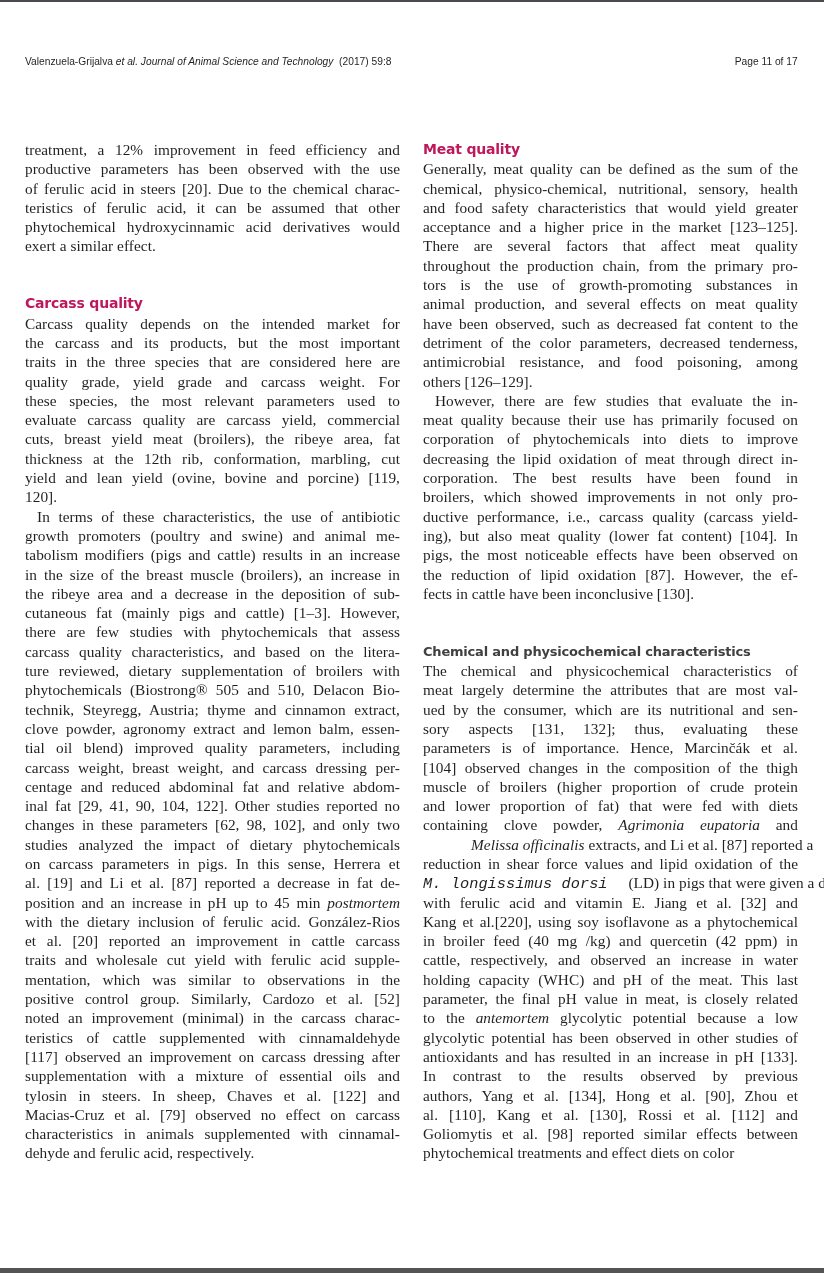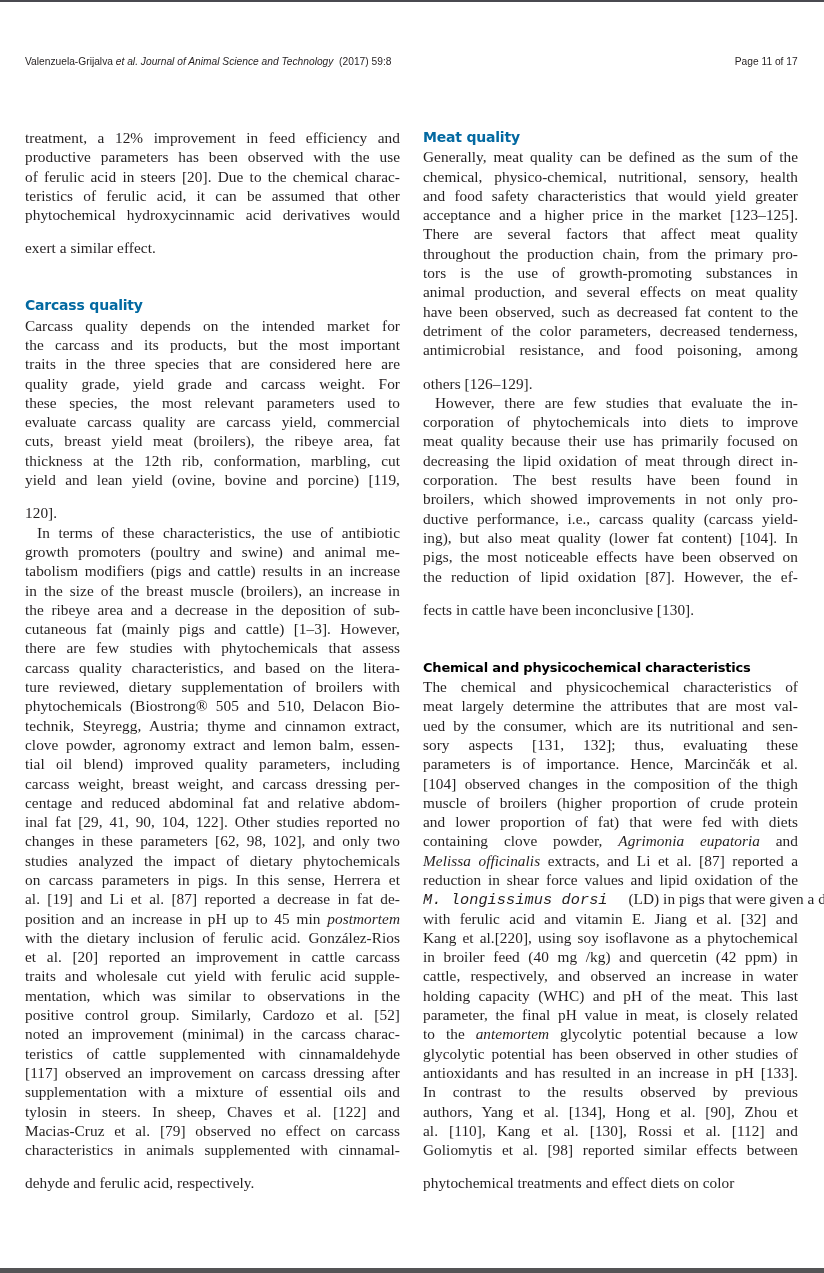--- a/index.html
+++ b/index.html
@@ -10,39 +10,39 @@
     .top-bar { position: absolute; left: 0; top: 0; width: 824px; height: 2px; background: #4a4a50; }
     .bottom-bar { position: absolute; left: 0; top: 1268px; width: 824px; height: 5px; background: #545456; }
     .running-head {
       position: absolute; left: 25px; top: 53px; width: 773px; height: 16px;
       font-family: "Liberation Sans", sans-serif; font-size: 11px; color: #231f20;
       display: flex; justify-content: space-between; align-items: center;
       transform: scaleX(0.93); transform-origin: left center;
     }
     .running-head .left span { white-space: pre; }
     .running-head .ital { font-style: italic; }
-    .column { position: absolute; top: 128px; width: 375px; }
+    .column { position: absolute; top: 140px; width: 375px; }
     .col-left { left: 25px; }
     .col-right { left: 423px; }
     .line {
       font-family: "Liberation Serif", serif; font-size: 15.3px;
       height: 19.3px; line-height: 19.3px; white-space: nowrap;
       text-align: justify; text-align-last: justify;
       letter-spacing: 0.05px;
     }
-    .line.last { text-align-last: left; margin-top: 14px; }
+    .line.last { text-align-last: left; }
     .line.indent { padding-left: 12px; }
     .line i { font-style: italic; }
     .h2 {
       font-family: "DejaVu Sans", sans-serif; font-weight: bold; font-size: 14px;
-      height: 19.3px; line-height: 19.3px; color: #0369a1; letter-spacing: -0.2px;
+      height: 19.3px; line-height: 19.3px; color: #be185d; letter-spacing: -0.2px;
     }
     .h3 {
       font-family: "DejaVu Sans", sans-serif; font-size: 13px; font-weight: 600;
-      height: 19.3px; line-height: 19.3px; color: #000000; letter-spacing: -0.2px;
+      height: 19.3px; line-height: 19.3px; color: #404040; letter-spacing: -0.2px;
     }
     .gap { height: 38.6px; }
     .gap-h3 { height: 38.6px; }
   </style>
 </head>
 <body>
 
 <div class="top-bar"></div>
 
 <div class="running-head">
@@ -122,22 +122,22 @@
       <div class="line">throughout the production chain, from the primary pro-</div>
       <div class="line">tors is the use of growth-promoting substances in</div>
       <div class="line">animal production, and several effects on meat quality</div>
       <div class="line">have been observed, such as decreased fat content to the</div>
       <div class="line">detriment of the color parameters, decreased tenderness,</div>
       <div class="line">antimicrobial resistance, and food poisoning, among</div>
       <div class="line last">others [126–129].</div>
     </div>
   <div>
       <div class="line indent">However, there are few studies that evaluate the in-</div>
+      <div class="line">meat quality because their use has primarily focused on</div>
       <div class="line">corporation of phytochemicals into diets to improve</div>
-      <div class="line">meat quality because their use has primarily focused on</div>
       <div class="line">decreasing the lipid oxidation of meat through direct in-</div>
       <div class="line">corporation. The best results have been found in</div>
       <div class="line">broilers, which showed improvements in not only pro-</div>
       <div class="line">ductive performance, i.e., carcass quality (carcass yield-</div>
       <div class="line">ing), but also meat quality (lower fat content) [104]. In</div>
       <div class="line">pigs, the most noticeable effects have been observed on</div>
       <div class="line">the reduction of lipid oxidation [87]. However, the ef-</div>
       <div class="line last">fects in cattle have been inconclusive [130].</div>
     </div>
   <div class="gap-h3"></div>
@@ -145,21 +145,21 @@
   <div>
       <div class="line">The chemical and physicochemical characteristics of</div>
       <div class="line">meat largely determine the attributes that are most val-</div>
       <div class="line">ued by the consumer, which are its nutritional and sen-</div>
       <div class="line">sory aspects [131, 132]; thus, evaluating these</div>
       <div class="line">parameters is of importance. Hence, Marcinčák et al.</div>
       <div class="line">[104] observed changes in the composition of the thigh</div>
       <div class="line">muscle of broilers (higher proportion of crude protein</div>
       <div class="line">and lower proportion of fat) that were fed with diets</div>
       <div class="line"><span style="white-space: pre;">containing clove powder, </span><i style="white-space: pre;">Agrimonia eupatoria</i><span style="white-space: pre;"> and</span></div>
-      <div class="line"><span style="white-space: pre;"></span><i style="white-space: pre;">Melissa officinalis</i><span style="white-space: pre;"> extracts, and Li et al. [87] reported a</span></div>
+      <div class="line"><span style="white-space: pre;"></span><i style="white-space: pre; margin-left: 48px;">Melissa officinalis</i><span style="white-space: pre;"> extracts, and Li et al. [87] reported a</span></div>
       <div class="line">reduction in shear force values and lipid oxidation of the</div>
       <div class="line"><span style="white-space: pre;"></span><i style="white-space: pre; font-family: Liberation Mono, monospace;">M. longissimus dorsi</i><span style="white-space: pre; margin-left: 17px;"> (LD) in pigs that were given a diet</span></div>
       <div class="line">with ferulic acid and vitamin E. Jiang et al. [32] and</div>
       <div class="line">Kang et al.[220], using soy isoflavone as a phytochemical</div>
       <div class="line">in broiler feed (40 mg /kg) and quercetin (42 ppm) in</div>
       <div class="line">cattle, respectively, and observed an increase in water</div>
       <div class="line">holding capacity (WHC) and pH of the meat. This last</div>
       <div class="line">parameter, the final pH value in meat, is closely related</div>
       <div class="line"><span style="white-space: pre;">to the </span><i style="white-space: pre;">antemortem</i><span style="white-space: pre;"> glycolytic potential because a low</span></div>
       <div class="line">glycolytic potential has been observed in other studies of</div>

